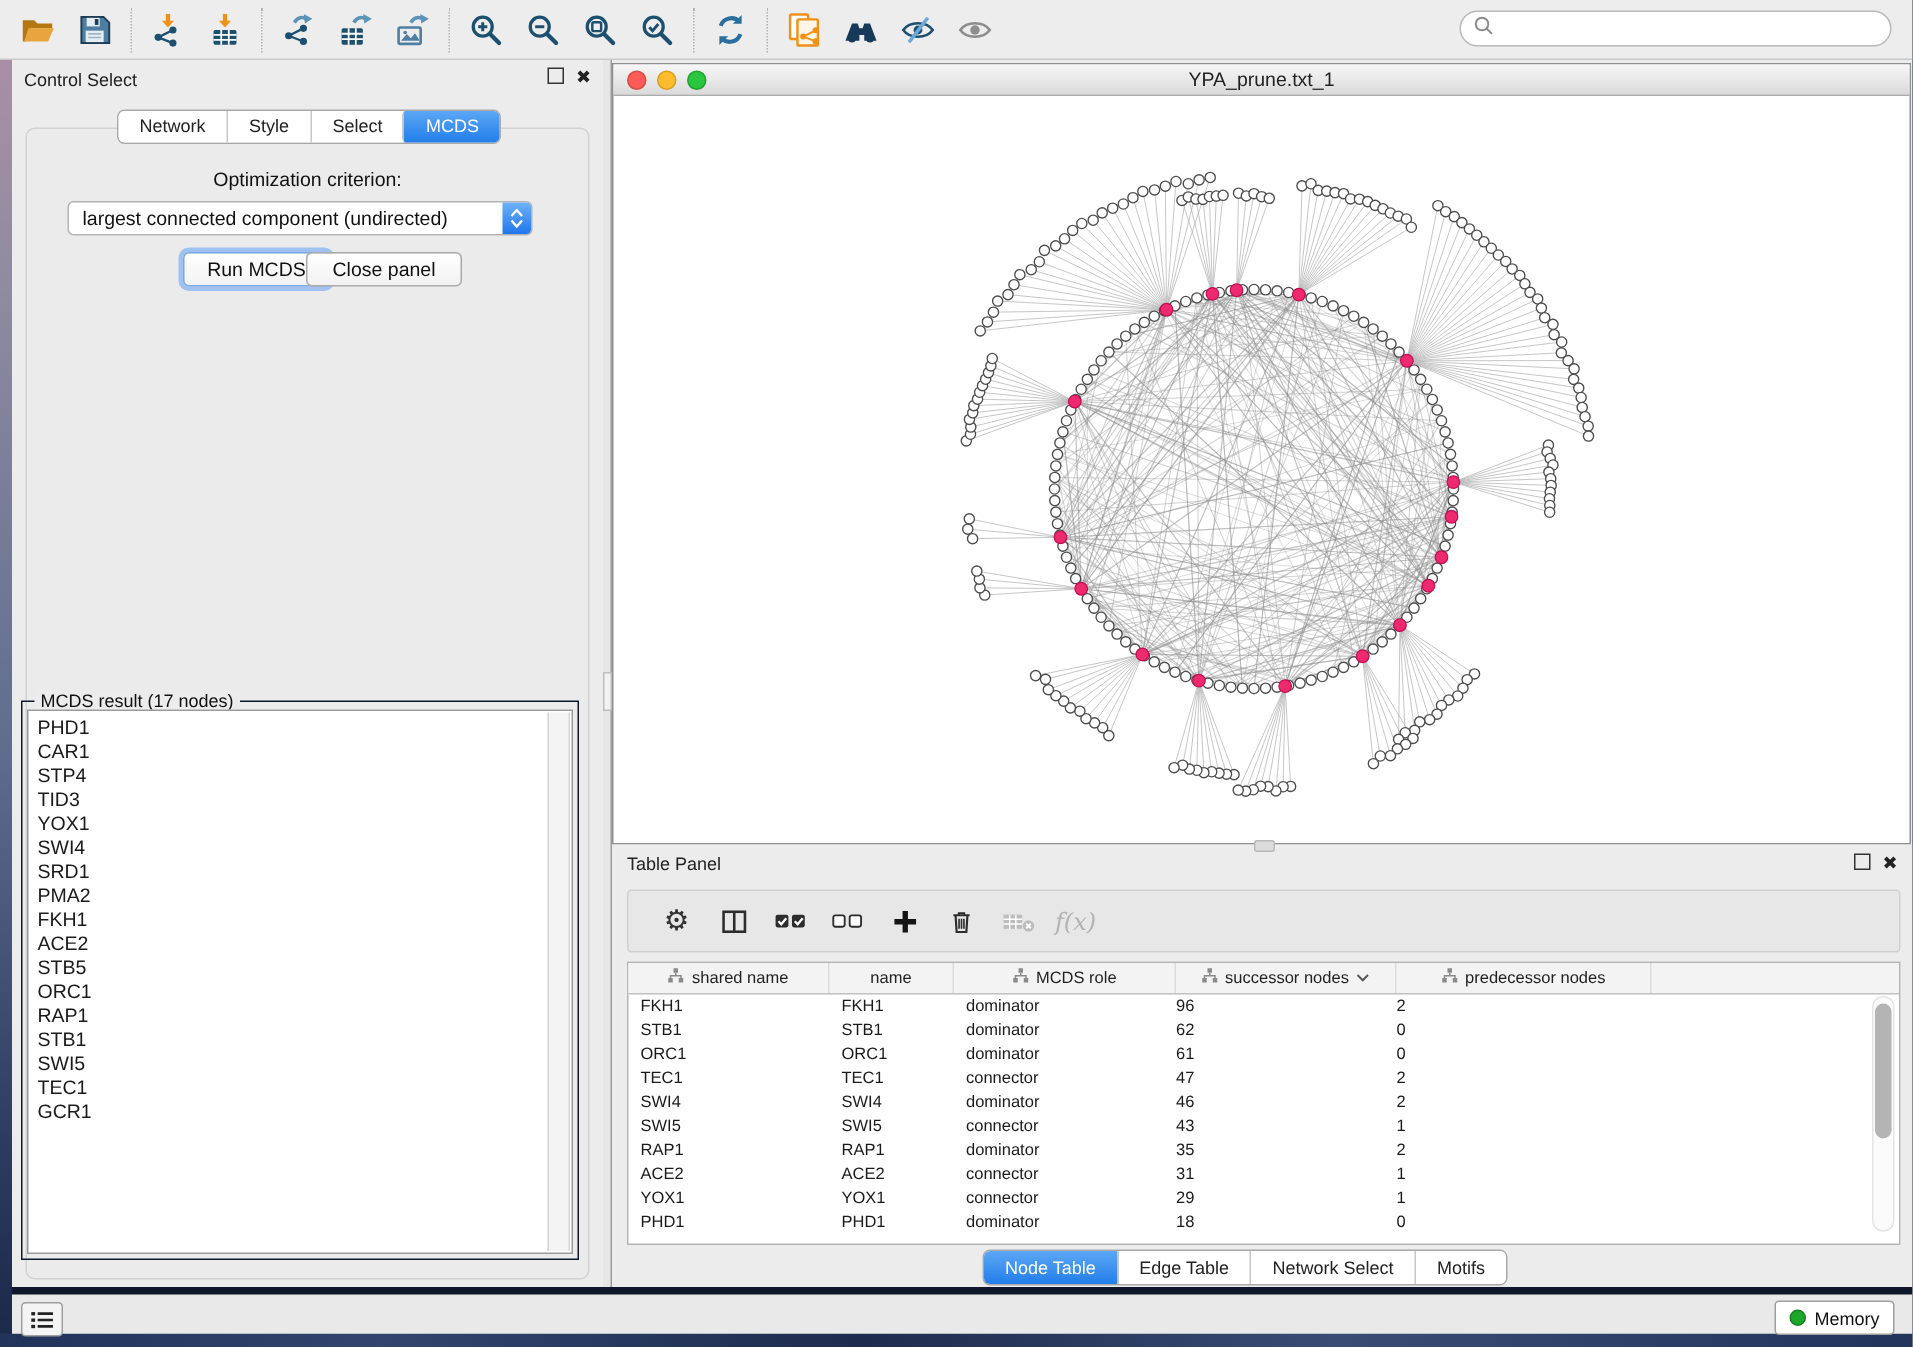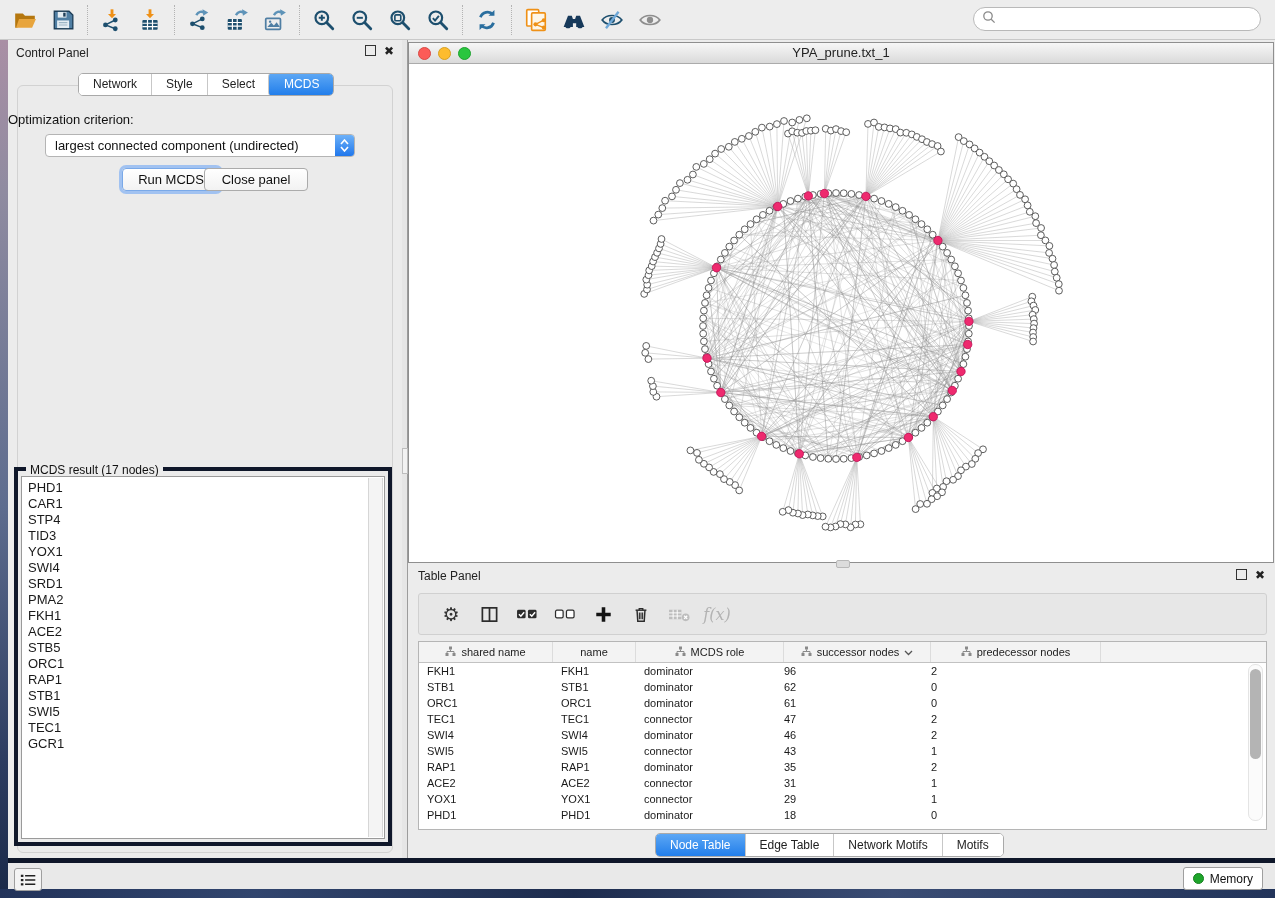--- a/index.html
+++ b/index.html
@@ -26,32 +26,32 @@
   .float-btn{width:9px;height:9px;border:1.4px solid #333;display:inline-block;}
   .close-btn{font-size:12px;font-weight:bold;color:#222;line-height:10px;cursor:pointer;}
   .cp-content{position:absolute;left:9px;top:45px;width:374px;height:766px;background:#ebebeb;
     border:1px solid #d2d2d2;border-radius:6px;}
   .seg-tabs{position:absolute;display:flex;border:1px solid #a9a9a9;border-radius:5px;background:#fff;
     overflow:hidden;height:21px;z-index:3;}
   .seg-tab{font-size:12px;line-height:21px;padding:0 14px;border-left:1px solid #c7c7c7;cursor:pointer;color:#222;background:#fff;}
   .seg-tab:first-child{border-left:none;}
   .seg-tab.sel{background:linear-gradient(#5fa9f5,#1f7cea);color:#fff;border-radius:4px;margin:-1px;padding:1px 15px;line-height:21px;}
   #cp-tabs{left:70px;top:33px;}
-  .opt-label{position:absolute;left:0;top:72px;width:100%;text-align:left;font-size:13px;color:#111;}
+  .opt-label{position:absolute;left:0;top:72px;width:100%;text-align:center;font-size:13px;color:#111;}
   .dropdown{position:absolute;left:37px;top:94px;width:310px;height:23px;background:#fff;border:1px solid #b4b4b4;
     border-radius:4px;display:flex;align-items:center;box-sizing:border-box;cursor:pointer;}
   .dropdown .dd-val{font-size:13px;margin-left:9px;flex:1;color:#111;white-space:nowrap;}
   .dd-stepper{width:19px;height:21px;border-radius:0 3px 3px 0;background:linear-gradient(#6db1f8,#2077ec);
     display:flex;flex-direction:column;align-items:center;justify-content:center;gap:1px;}
   .dd-stepper svg{display:block;}
   .cp-btn{position:absolute;height:23px;background:linear-gradient(#ffffff,#f2f2f2);border:1px solid #ababab;
     border-radius:4px;font-size:13px;color:#111;display:flex;align-items:center;justify-content:center;cursor:pointer;box-sizing:border-box;}
   #run-btn{left:86px;top:128px;width:98px;box-shadow:0 0 0 3px rgba(100,160,245,.55);border-color:#7aa9e8;margin-left:28px;}
   #closep-btn{left:196px;top:128px;width:104px;}
-  .group-box{position:absolute;left:6px;top:427px;width:370px;height:371px;border:4px solid #0f172a;}
+  .group-box{position:absolute;left:6px;top:427px;width:370px;height:371px;border:1px solid #0f172a;}
   .group-legend{position:absolute;left:8px;top:-8px;background:#ececec;padding:0 4px;font-size:12px;color:#111;}
   .mcds-list{position:absolute;left:3px;top:5px;right:3px;bottom:3px;background:#fff;border:1px solid #9a9a9a;
     font-size:13px;line-height:16px;padding:3px 0 0 6px;box-sizing:border-box;overflow:hidden;}
   .mcds-item{height:16px;}
   .mcds-scroll{position:absolute;right:2px;top:2px;bottom:2px;width:13px;background:#f4f4f4;
     border-left:1px solid #d6d6d6;border-right:1px solid #d6d6d6;}
   
   .v-divider{position:absolute;left:402px;top:40px;width:5px;height:818px;background:#e6e6e6;border-right:1px solid #9c9c9c;}
   .v-handle{position:absolute;left:0;top:408px;width:4px;height:24px;background:#f2f2f2;border:1px solid #bdbdbd;}
   
@@ -245,21 +245,21 @@
           </svg>
       </span>
       <input placeholder="" style="">
     </div>
   </div>
 
   <div class="wall-left"></div>
   <div class="wall-bottom"></div>
 
   <div class="control-panel">
-    <span class="panel-title">Control Panel</span>
+    <span class="panel-title">Control Select</span>
     <span class="win-btns">
       <span class="float-btn"></span>
       <span class="close-btn">✖</span>
     </span>
     <div class="cp-content"></div>
     <div class="seg-tabs" id="cp-tabs">
         <span class="seg-tab">Network</span>
         <span class="seg-tab">Style</span>
         <span class="seg-tab">Select</span>
         <span class="seg-tab sel">MCDS</span>
@@ -1282,21 +1282,21 @@
             <div class="td r" style="width: 170px;">0</div>
           </div>
         </div>
       <div class="tscroll">
         <div class="tthumb"></div>
       </div>
     </div>
     <div class="seg-tabs" id="tp-tabs" style="position:absolute;">
         <span class="seg-tab sel">Node Table</span>
         <span class="seg-tab">Edge Table</span>
-        <span class="seg-tab">Network Motifs</span>
+        <span class="seg-tab">Network Select</span>
         <span class="seg-tab">Motifs</span>
       </div>
   </div>
 
   <div class="status-bar">
     <div class="list-btn">
       <svg width="17" height="14" viewBox="0 0 20 16">
         <g stroke="#222" stroke-width="2">
             <path d="M6 3h12M6 8h12M6 13h12"></path>
           </g>

